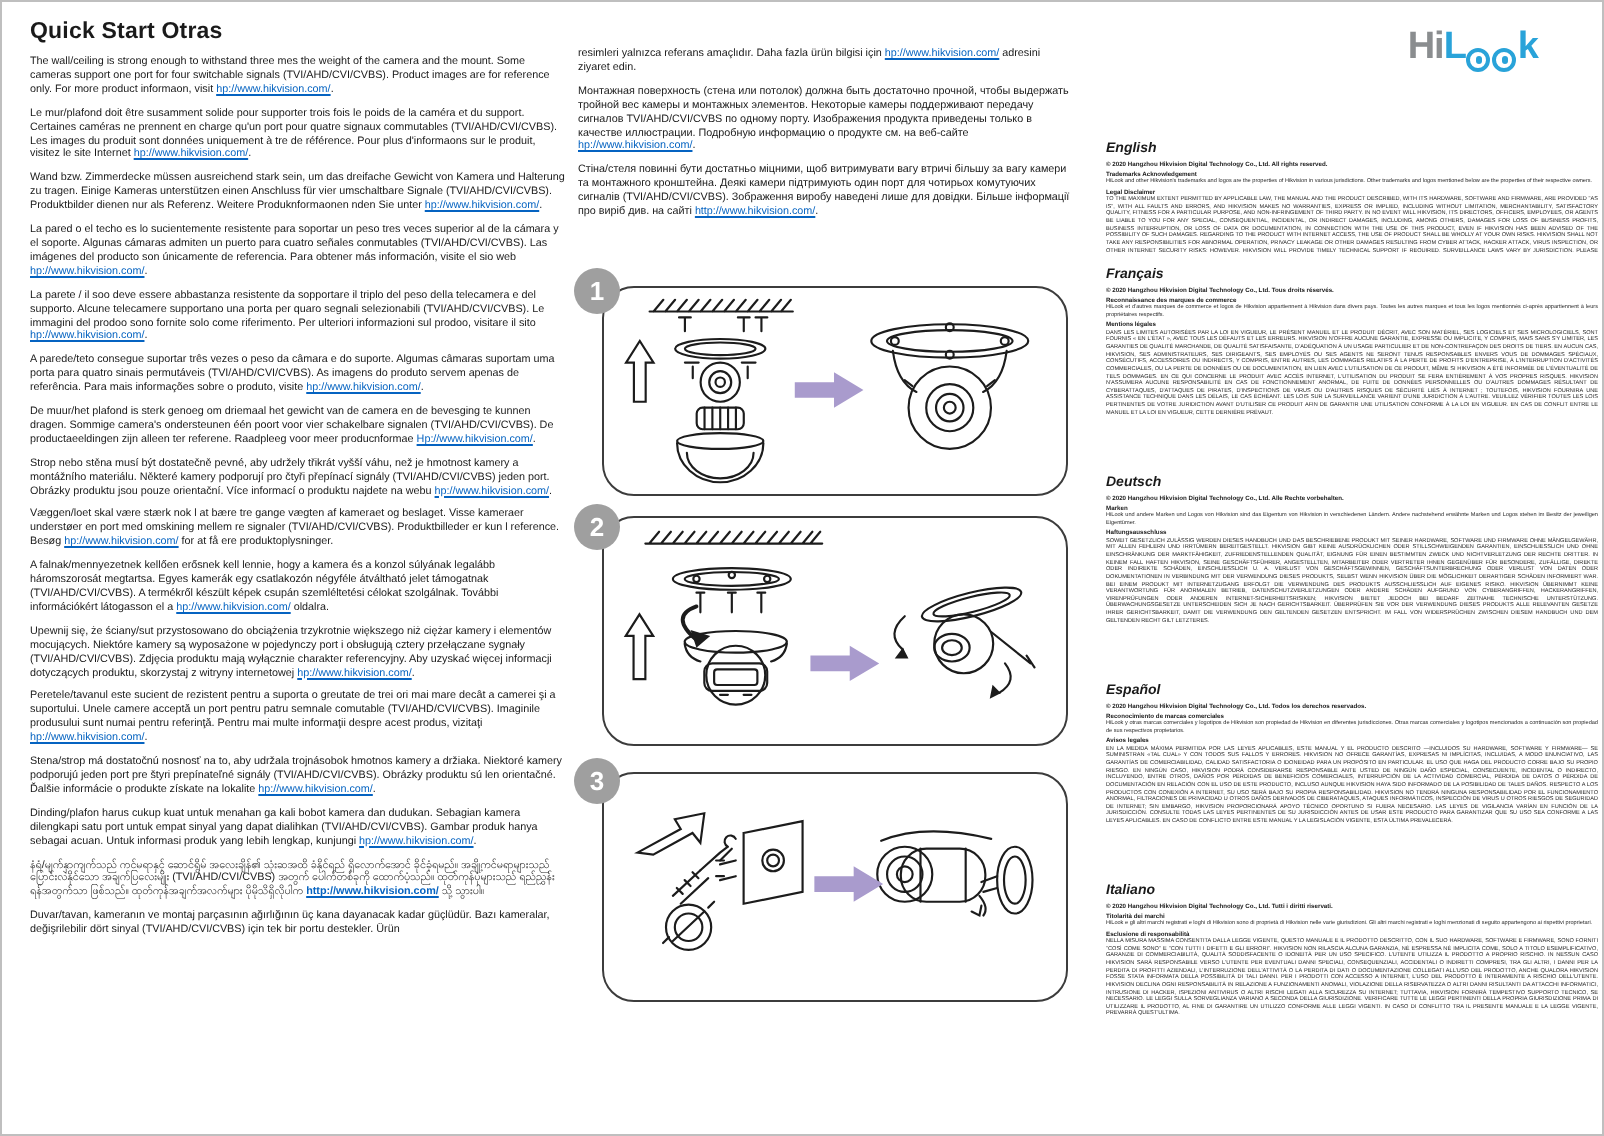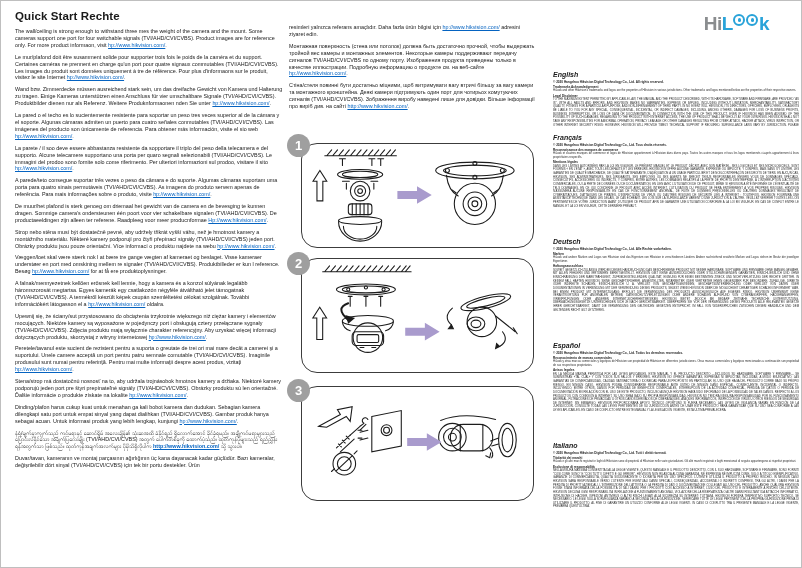--- a/index.html
+++ b/index.html
@@ -12,21 +12,21 @@
   .para a{color:#0563c1;text-decoration:underline;cursor:pointer;}
   .para-my a{font-weight:bold;}
   
   .col-mid{position:absolute;left:288px;top:23px;width:247px;}
   .dbox{position:absolute;left:300px;width:233px;border:1.3px solid #3c3c3c;border-radius:16px;background:#fff;box-sizing:border-box;}
   .dbox svg{display:block;width:100%;height:100%;}
   .badge{position:absolute;width:23px;height:23px;border-radius:50%;background:#9f9f9f;color:#fff;
          font-weight:bold;font-size:13px;display:flex;align-items:center;justify-content:center;z-index:3;}
   
   .col-right{position:absolute;left:552px;top:8px;width:246px;height:556px;overflow:hidden;}
-  .logo{position:absolute;top:4px;right:30px;font-weight:bold;font-size:19px;letter-spacing:-.5px;display:flex;align-items:flex-start;}
+  .logo{position:absolute;top:4px;right:30px;font-weight:bold;font-size:19px;letter-spacing:-.5px;display:flex;align-items:flex-end;}
   .logo .g{color:#8a8d8f;}
   .logo .b{color:#29a3d9;}
   .eye{display:inline-block;width:12px;height:12px;border:2.4px solid #29a3d9;border-radius:50%;
        box-sizing:border-box;position:relative;margin:0 .5px;top:1px;}
   .pupil{position:absolute;left:50%;top:50%;width:3.2px;height:3.2px;margin:-1.6px 0 0 -1.6px;border-radius:50%;background:#29a3d9;}
   .sections{margin-top:62px;}
   .lang-sec{overflow:hidden;margin-bottom:8px;}
   .lang-h{font-size:7px;font-weight:bold;font-style:italic;margin:0 0 1.5px 0;}
   .copyline{font-size:3.1px;font-weight:bold;margin:0 0 1px 0;}
   .subh{font-size:3.1px;font-weight:bold;margin:1px 0 .5px 0;}
@@ -36,21 +36,21 @@
   .sec-de{height:96px;}
   .sec-es{height:92px;}
   .sec-it{height:90px;}
 </style>
 </head>
 <body>
 
 <div class="page">
 
   <div class="col-left">
-    <h1 class="doc-title">Quick Start Rechte</h1>
+    <h1 class="doc-title">Quick Start Otras</h1>
 
     <p class="para"><span>The wall/ceiling is strong enough to withstand three mes the weight of the camera and the mount. Some cameras support one port for four switchable signals (TVI/AHD/CVI/CVBS). Product images are for reference only. For more product informaon, visit </span><a class="lnk">hp://www.hikvision.com/</a><span>.</span></p>
     <p class="para"><span>Le mur/plafond doit être susamment solide pour supporter trois fois le poids de la caméra et du support. Certaines caméras ne prennent en charge qu'un port pour quatre signaux commutables (TVI/AHD/CVI/CVBS). Les images du produit sont données uniquement à tre de référence. Pour plus d'informaons sur le produit, visitez le site Internet </span><a class="lnk">hp://www.hikvision.com/</a><span>.</span></p>
     <p class="para"><span>Wand bzw. Zimmerdecke müssen ausreichend stark sein, um das dreifache Gewicht von Kamera und Halterung zu tragen. Einige Kameras unterstützen einen Anschluss für vier umschaltbare Signale (TVI/AHD/CVI/CVBS). Produktbilder dienen nur als Referenz. Weitere Produknformaonen nden Sie unter </span><a class="lnk">hp://www.hikvision.com/</a><span>.</span></p>
     <p class="para"><span>La pared o el techo es lo sucientemente resistente para soportar un peso tres veces superior al de la cámara y el soporte. Algunas cámaras admiten un puerto para cuatro señales conmutables (TVI/AHD/CVI/CVBS). Las imágenes del producto son únicamente de referencia. Para obtener más información, visite el sio web </span><a class="lnk">hp://www.hikvision.com/</a><span>.</span></p>
     <p class="para"><span>La parete / il soo deve essere abbastanza resistente da sopportare il triplo del peso della telecamera e del supporto. Alcune telecamere supportano una porta per quaro segnali selezionabili (TVI/AHD/CVI/CVBS). Le immagini del prodoo sono fornite solo come riferimento. Per ulteriori informazioni sul prodoo, visitare il sito </span><a class="lnk">hp://www.hikvision.com/</a><span>.</span></p>
     <p class="para"><span>A parede/teto consegue suportar três vezes o peso da câmara e do suporte. Algumas câmaras suportam uma porta para quatro sinais permutáveis (TVI/AHD/CVI/CVBS). As imagens do produto servem apenas de referência. Para mais informações sobre o produto, visite </span><a class="lnk">hp://www.hikvision.com/</a><span>.</span></p>
     <p class="para"><span>De muur/het plafond is sterk genoeg om driemaal het gewicht van de camera en de bevesging te kunnen dragen. Sommige camera's ondersteunen één poort voor vier schakelbare signalen (TVI/AHD/CVI/CVBS). De productaeeldingen zijn alleen ter referene. Raadpleeg voor meer producnformae </span><a class="lnk">Hp://www.hikvision.com/</a><span>.</span></p>
     <p class="para"><span>Strop nebo stěna musí být dostatečně pevné, aby udržely třikrát vyšší váhu, než je hmotnost kamery a montážního materiálu. Některé kamery podporují pro čtyři přepínací signály (TVI/AHD/CVI/CVBS) jeden port. Obrázky produktu jsou pouze orientační. Více informací o produktu najdete na webu </span><a class="lnk">hp://www.hikvision.com/</a><span>.</span></p>
     <p class="para"><span>Væggen/loet skal være stærk nok l at bære tre gange vægten af kameraet og beslaget. Visse kameraer understøer en port med omskining mellem re signaler (TVI/AHD/CVI/CVBS). Produktbilleder er kun l reference. Besøg </span><a class="lnk">hp://www.hikvision.com/</a><span> for at få ere produktoplysninger.</span></p>

